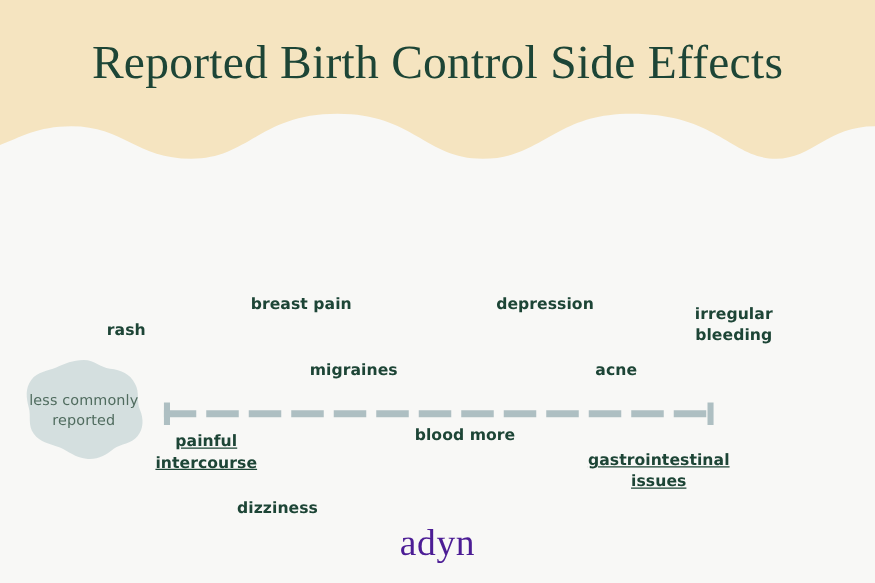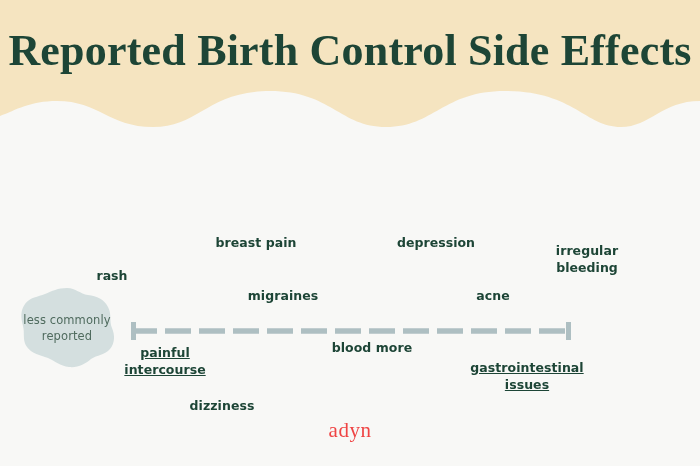--- a/index.html
+++ b/index.html
@@ -33,22 +33,22 @@
   }
   .header-title {
     position: absolute;
     top: 0; left: 0;
     width: 700px;
     height: 100px;
     display: flex;
     align-items: center;
     justify-content: center;
     font-family: "Liberation Serif", "DejaVu Serif", serif;
-    font-size: 44px;
-    font-weight: 700;
+    font-size: 38px;
+    font-weight: 400;
     letter-spacing: 0.2px;
     color: #1d4536;
     z-index: 3;
   }
 
   
   .scale-area {
     position: absolute;
     top: 140px; left: 0;
     width: 568px;
@@ -103,23 +103,23 @@
   }
 
   
   .logo {
     position: absolute;
     left: 0;
     top: 418px;
     width: 700px;
     text-align: center;
     font-family: "Liberation Serif", "DejaVu Serif", serif;
-    font-size: 21px;
+    font-size: 30px;
     font-weight: 400;
-    color: #ef4444;
+    color: #4c1d95;
     letter-spacing: 0.5px;
   }
 </style>
 </head>
 <body>
 
 <div class="header">
   <svg class="header-wave-svg" width="700" height="140" viewBox="0 0 700 140">
     <path fill="#f5e4c0" d="M0,0 H700 V101
              C662,101 650,127 621,127
@@ -157,23 +157,23 @@
   </div>
 
   <svg class="scale-line" width="440" height="22" viewBox="0 0 440 22">
     <line x1="2.5" y1="2" x2="2.5" y2="20" stroke="#aebfc2" stroke-width="5" stroke-linecap="butt"></line>
     <line x1="437.5" y1="2" x2="437.5" y2="20" stroke="#aebfc2" stroke-width="5" stroke-linecap="butt"></line>
     <line x1="0" y1="11" x2="440" y2="11" stroke="#aebfc2" stroke-width="5.5" stroke-dasharray="26 8" stroke-linecap="butt"></line>
   </svg>
 
 </div>
 
-<div class="label" style="left:72px;  top:255px; width:80px;margin-top:12px;">rash</div>
+<div class="label" style="left:61px;  top:255px; width:80px;">rash</div>
 
-<div class="label" style="left:196px; top:234px; width:120px;text-align:center;">breast pain</div>
+<div class="label" style="left:181px; top:234px; width:120px;text-align:center;">breast pain</div>
 
 <div class="label" style="left:376px; top:234px; width:120px;">depression</div>
 
 <div class="label" style="left:527px; top:242px; width:120px;">irregular
 bleeding</div>
 
 <div class="label" style="left:223px; top:287px; width:120px;">migraines</div>
 
 <div class="label" style="left:433px; top:287px; width:120px;">acne</div>
 

